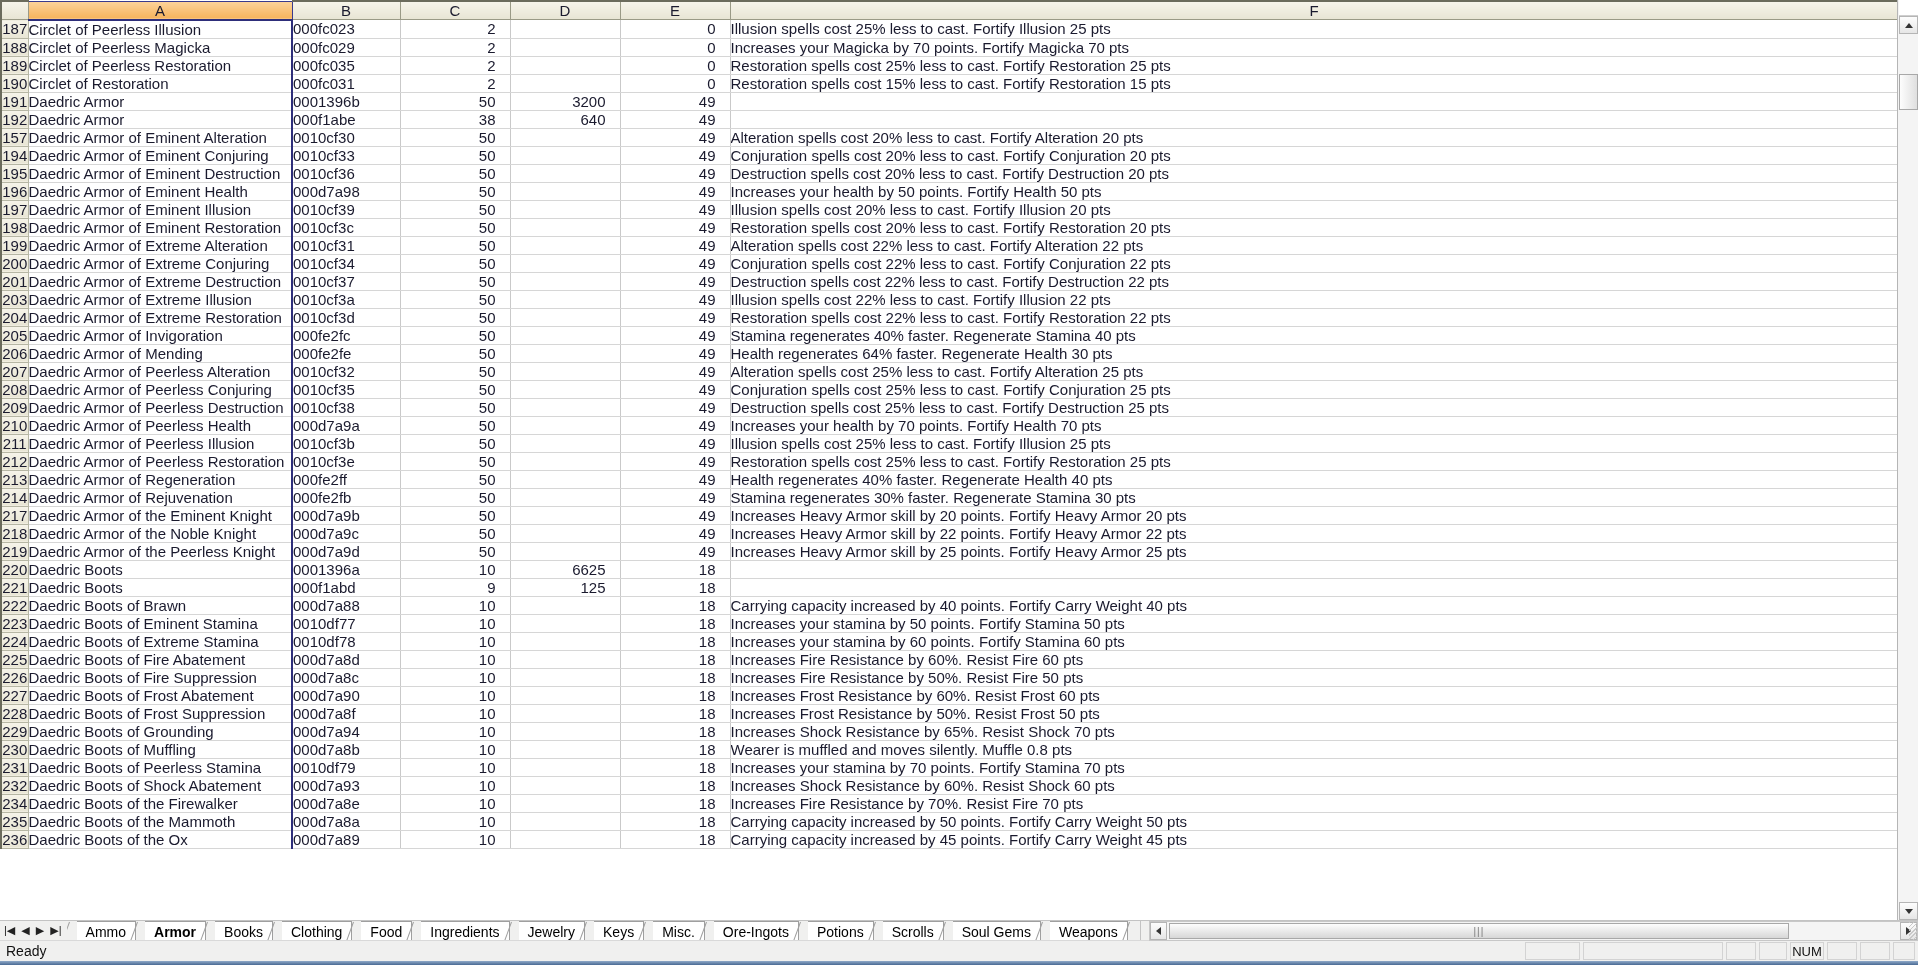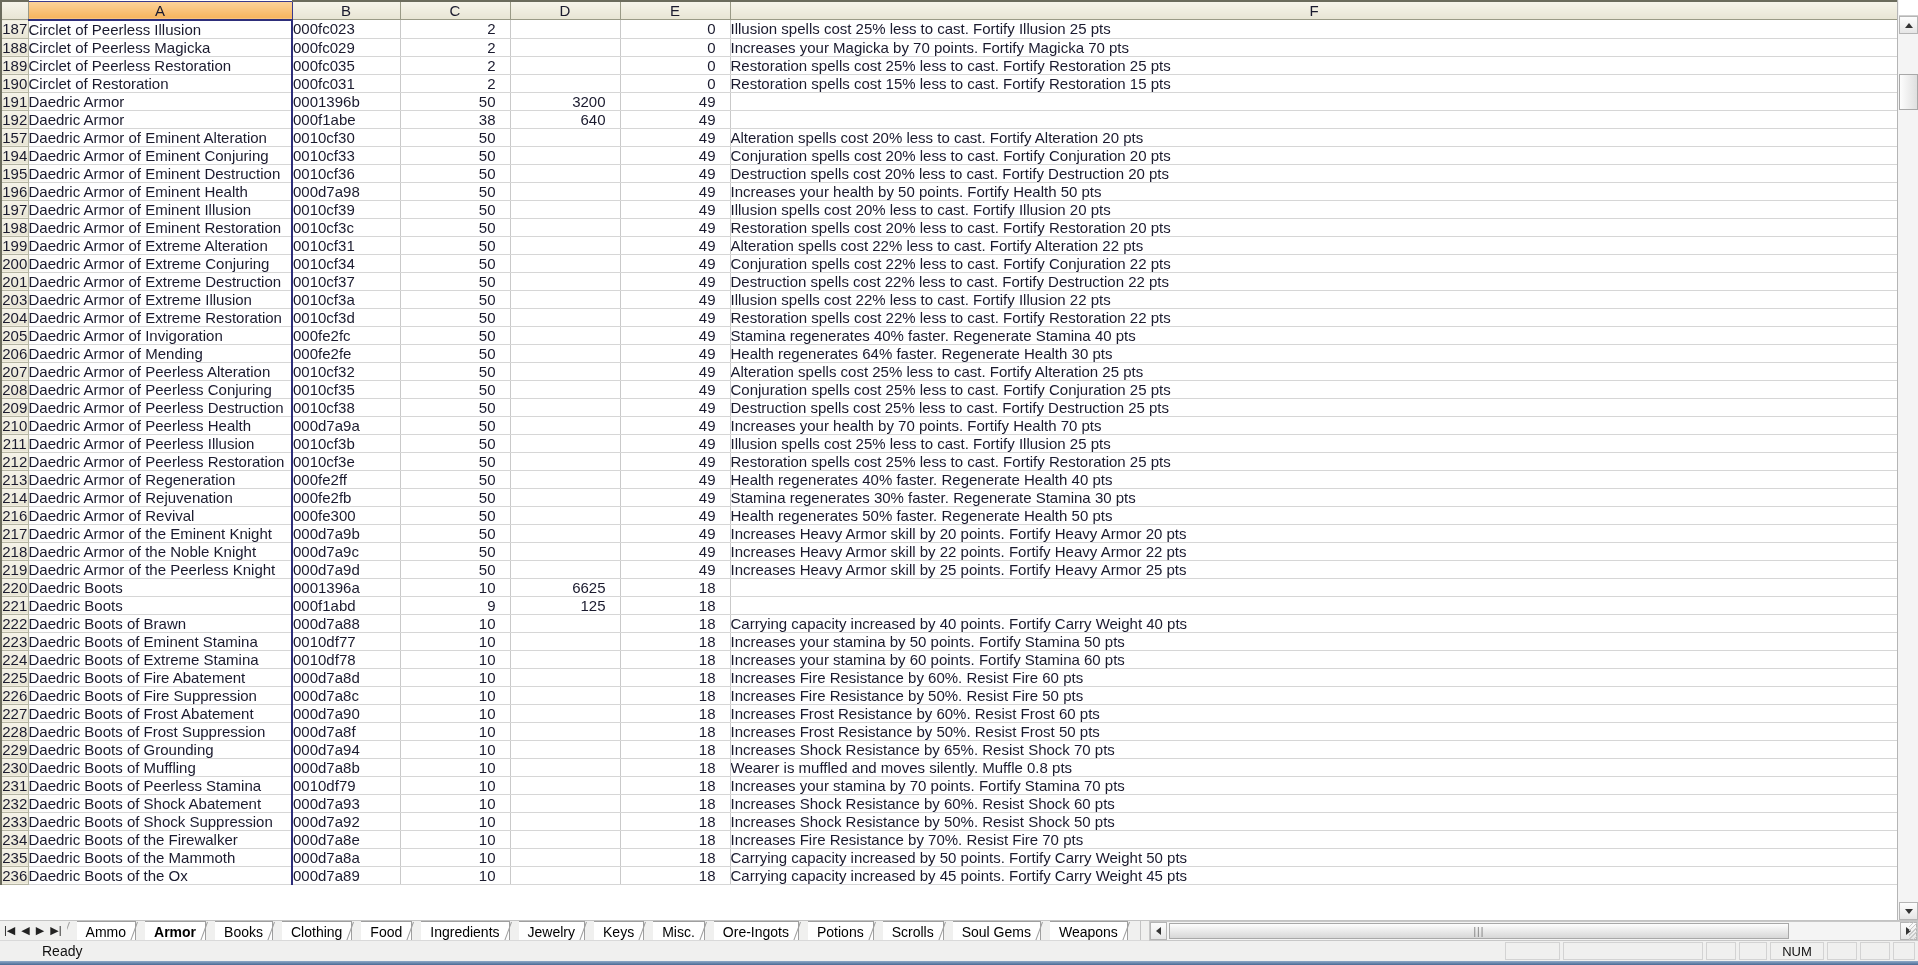--- a/index.html
+++ b/index.html
@@ -212,36 +212,36 @@
   
   .statusbar {
     height: 24px;
     display: flex; align-items: center;
     background: #f0f0ef;
     border-top: 1px solid #d9d9d9;
     font-size: 14px;
     color: #111;
     padding-left: 6px;
   }
-  .status-left { flex: 0 0 auto; margin-left: 36px; }
+  .status-left { flex: 0 0 auto; }
   .status-spacer { flex: 1 1 auto; }
   .status-box {
     border: 1px solid #d3d3d3;
     height: 18px;
     margin-right: 3px;
     display: flex; align-items: center; justify-content: center;
     font-size: 13px;
     color: #111;
     background: #f0f0ef;
   }
   .sb-w1 { width: 55px; }
   .sb-w2 { width: 140px; }
   .sb-w3 { width: 30px; }
   .sb-w4 { width: 28px; }
-  .sb-num { width: 54px; }
+  .sb-num { width: 34px; }
   .sb-w5 { width: 30px; }
   .sb-w6 { width: 30px; }
   .sb-w7 { width: 22px; }
   .bottom-edge {
     height: 4px;
     background: linear-gradient(to bottom,#8fa9c8,#4a6a94);
   }
   .split-handle {
     position:absolute; right:0; top:0; width:8px; height:18px;
     background: repeating-linear-gradient(135deg,#c9c9c9 0 1px,transparent 1px 3px);
@@ -514,29 +514,20 @@
             <tr>
               <td class="rowhead">214</td>
               <td class="cell colA">Daedric Armor of Rejuvenation</td>
               <td class="cell">000fe2fb</td>
               <td class="cell num">50</td>
               <td class="cell num"></td>
               <td class="cell num">49</td>
               <td class="cell">Stamina regenerates 30% faster.  Regenerate Stamina 30 pts</td>
             </tr>
             <tr>
-              <td class="rowhead">216</td>
-              <td class="cell colA">Daedric Armor of Revival</td>
-              <td class="cell">000fe300</td>
-              <td class="cell num">50</td>
-              <td class="cell num"></td>
-              <td class="cell num">49</td>
-              <td class="cell">Health regenerates 50% faster.  Regenerate Health 50 pts</td>
-            </tr>
-            <tr>
               <td class="rowhead">217</td>
               <td class="cell colA">Daedric Armor of the Eminent Knight</td>
               <td class="cell">000d7a9b</td>
               <td class="cell num">50</td>
               <td class="cell num"></td>
               <td class="cell num">49</td>
               <td class="cell">Increases Heavy Armor skill by 20 points.  Fortify Heavy Armor 20 pts</td>
             </tr>
             <tr>
               <td class="rowhead">218</td>
@@ -665,29 +656,20 @@
               <td class="cell">Increases your stamina by 70 points.  Fortify Stamina 70 pts</td>
             </tr>
             <tr>
               <td class="rowhead">232</td>
               <td class="cell colA">Daedric Boots of Shock Abatement</td>
               <td class="cell">000d7a93</td>
               <td class="cell num">10</td>
               <td class="cell num"></td>
               <td class="cell num">18</td>
               <td class="cell">Increases Shock Resistance by 60%.  Resist Shock 60 pts</td>
-            </tr>
-            <tr>
-              <td class="rowhead">233</td>
-              <td class="cell colA">Daedric Boots of Shock Suppression</td>
-              <td class="cell">000d7a92</td>
-              <td class="cell num">10</td>
-              <td class="cell num"></td>
-              <td class="cell num">18</td>
-              <td class="cell">Increases Shock Resistance by 50%.  Resist Shock 50 pts</td>
             </tr>
             <tr>
               <td class="rowhead">234</td>
               <td class="cell colA">Daedric Boots of the Firewalker</td>
               <td class="cell">000d7a8e</td>
               <td class="cell num">10</td>
               <td class="cell num"></td>
               <td class="cell num">18</td>
               <td class="cell">Increases Fire Resistance by 70%.  Resist Fire 70 pts</td>
             </tr>

